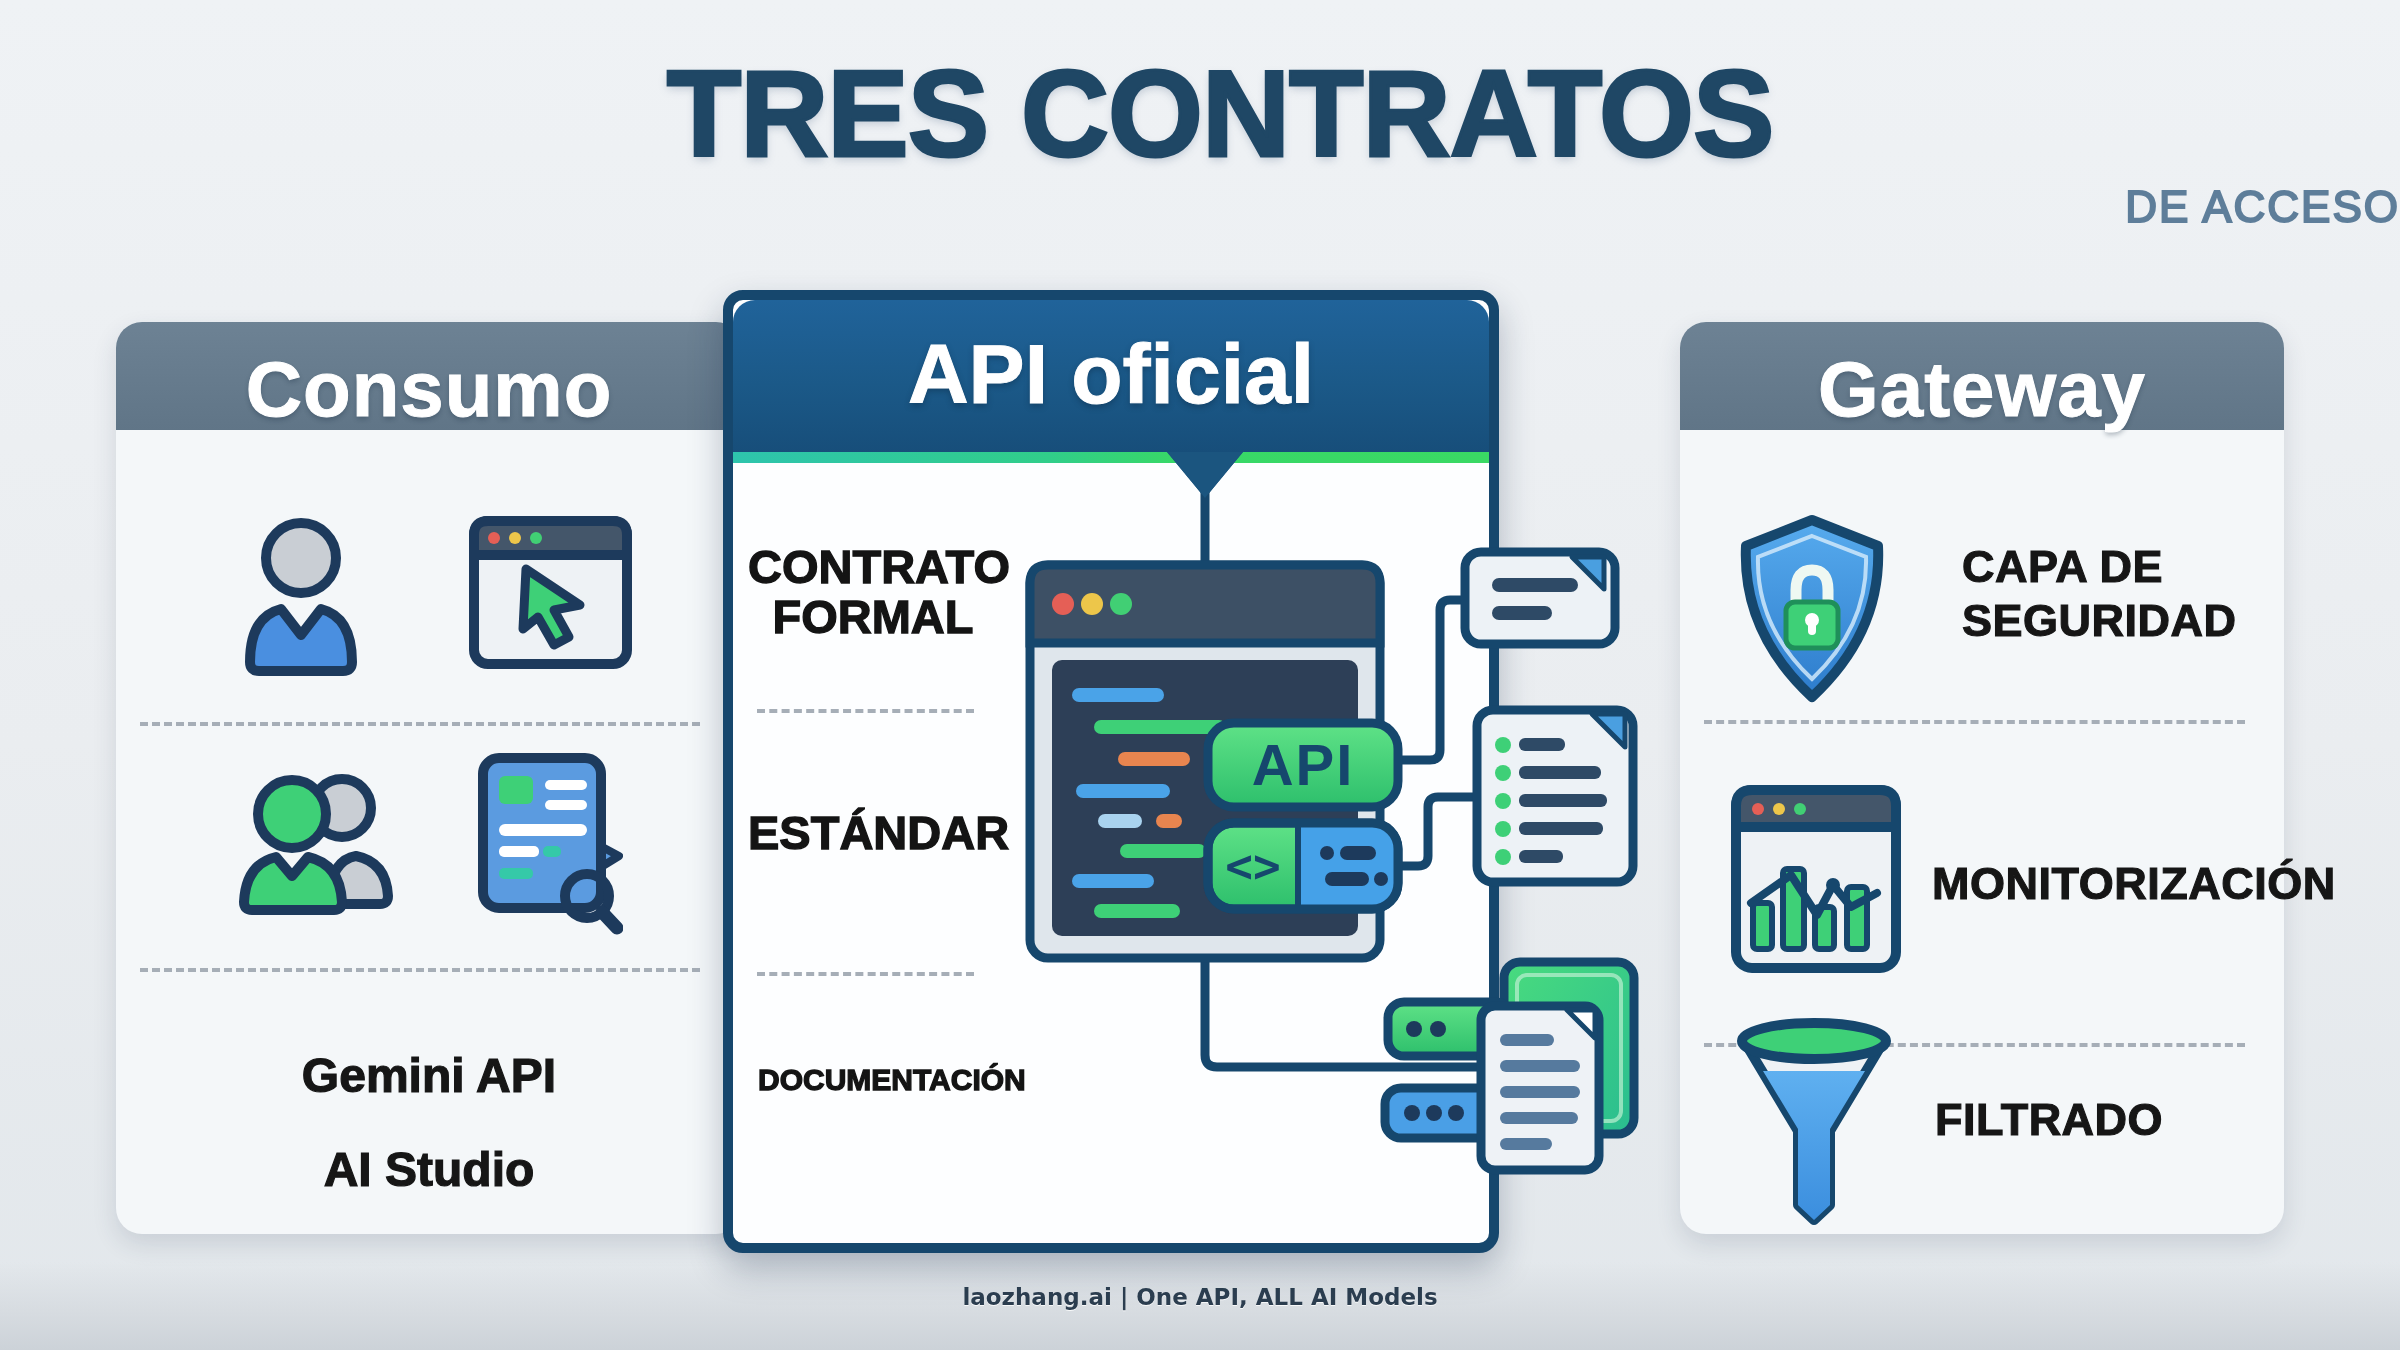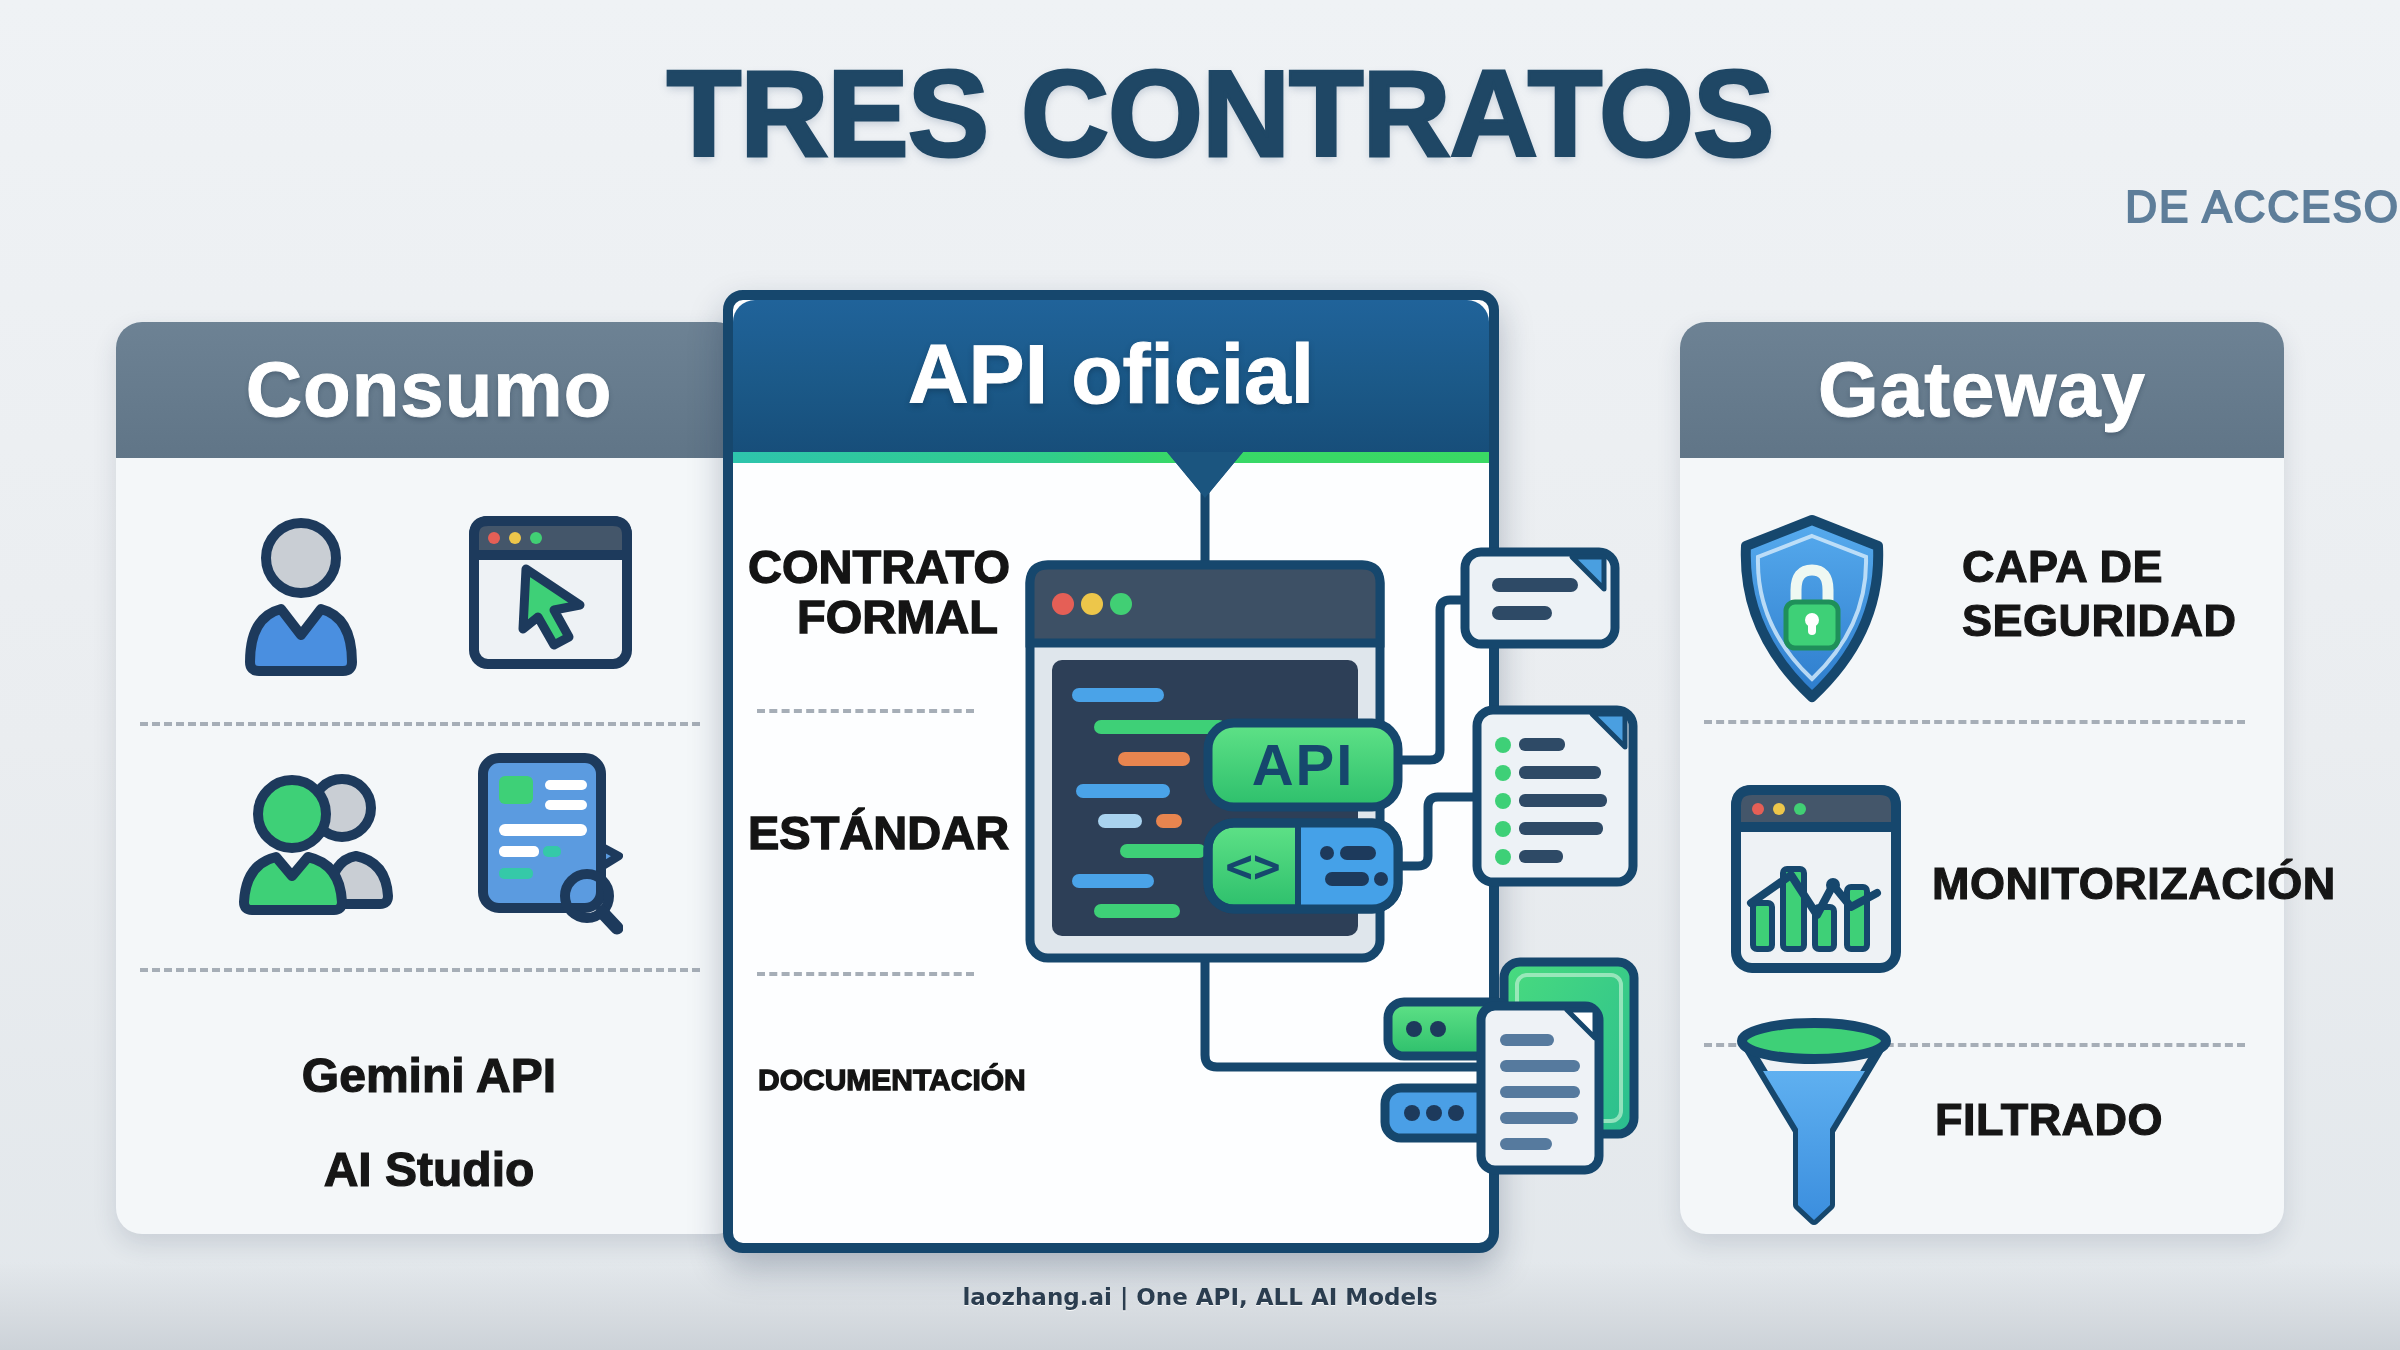--- a/index.html
+++ b/index.html
@@ -22,21 +22,21 @@
     text-shadow:0 4px 8px rgba(110,130,155,.35);padding-left:40px;}
   #sub-title{position:absolute;left:0;right:0;top:182px;text-align:right;
     font-size:44px;font-weight:400;letter-spacing:2px;color:var(--subtitle-blue);
     -webkit-text-stroke:2px var(--subtitle-blue);}
 
   
   .panel{position:absolute;top:322px;height:912px;background:var(--panel-bg);
     border-radius:26px;box-shadow:0 10px 24px rgba(40,60,85,.14);z-index:1;}
   #panel-left{left:116px;width:626px}
   #panel-right{left:1680px;width:604px}
-  .panel-header{position:absolute;left:0;top:0;width:100%;height:136px;
+  .panel-header{position:absolute;left:0;top:0;width:100%;height:108px;
     background:linear-gradient(180deg,#6d8294 0%,#607587 100%);
     border-radius:26px 26px 0 0;color:#fff;font-size:78px;font-weight:700;
     text-align:center;line-height:134px;letter-spacing:1px;
     -webkit-text-stroke:1px #fff;text-shadow:0 3px 5px rgba(20,40,60,.3);}
   .dash{position:absolute;border-top:4px dashed #a6aeb7;height:0}
   #dash-l1{left:24px;width:560px;top:400px}
   #dash-l2{left:24px;width:560px;top:646px}
   #dash-r1{left:24px;width:541px;top:398px}
   #dash-r2{left:24px;width:541px;top:721px}
 
@@ -68,21 +68,21 @@
   #center-header{position:absolute;left:0;top:0;width:100%;height:152px;
     background:linear-gradient(180deg,#20639a 0%,#1b5988 55%,#174e7a 100%);
     border-radius:22px 22px 0 0;color:#fff;font-size:84px;font-weight:700;
     text-align:center;line-height:148px;-webkit-text-stroke:1px #fff;
     text-shadow:0 3px 6px rgba(10,30,50,.35);}
   #accent-line{position:absolute;left:0;top:152px;width:100%;height:11px;
     background:linear-gradient(90deg,var(--accent-teal) 0%,#31ce8a 42%,#38d868 58%,var(--accent-green) 100%);}
   #header-pointer{position:absolute;left:434px;top:152px;width:0;height:0;
     border-left:38px solid transparent;border-right:38px solid transparent;
     border-top:46px solid #1b557f;}
-  .feature{position:absolute;left:15px;width:250px;text-align:right;
+  .feature{position:absolute;left:15px;width:250px;text-align:center;
     font-size:47px;font-weight:700;color:#141414;line-height:1.07;
     -webkit-text-stroke:1.3px #141414;}
   #feature-1{top:242px}
   #feature-2{top:508px}
   #feature-3{top:764px;width:auto;left:25px;text-align:left;white-space:nowrap;font-size:30px}
   #dash-c1{left:24px;width:217px;top:409px}
   #dash-c2{left:24px;width:217px;top:672px}
 
   
   #api-illustration{position:absolute;left:1000px;top:440px;z-index:3}

